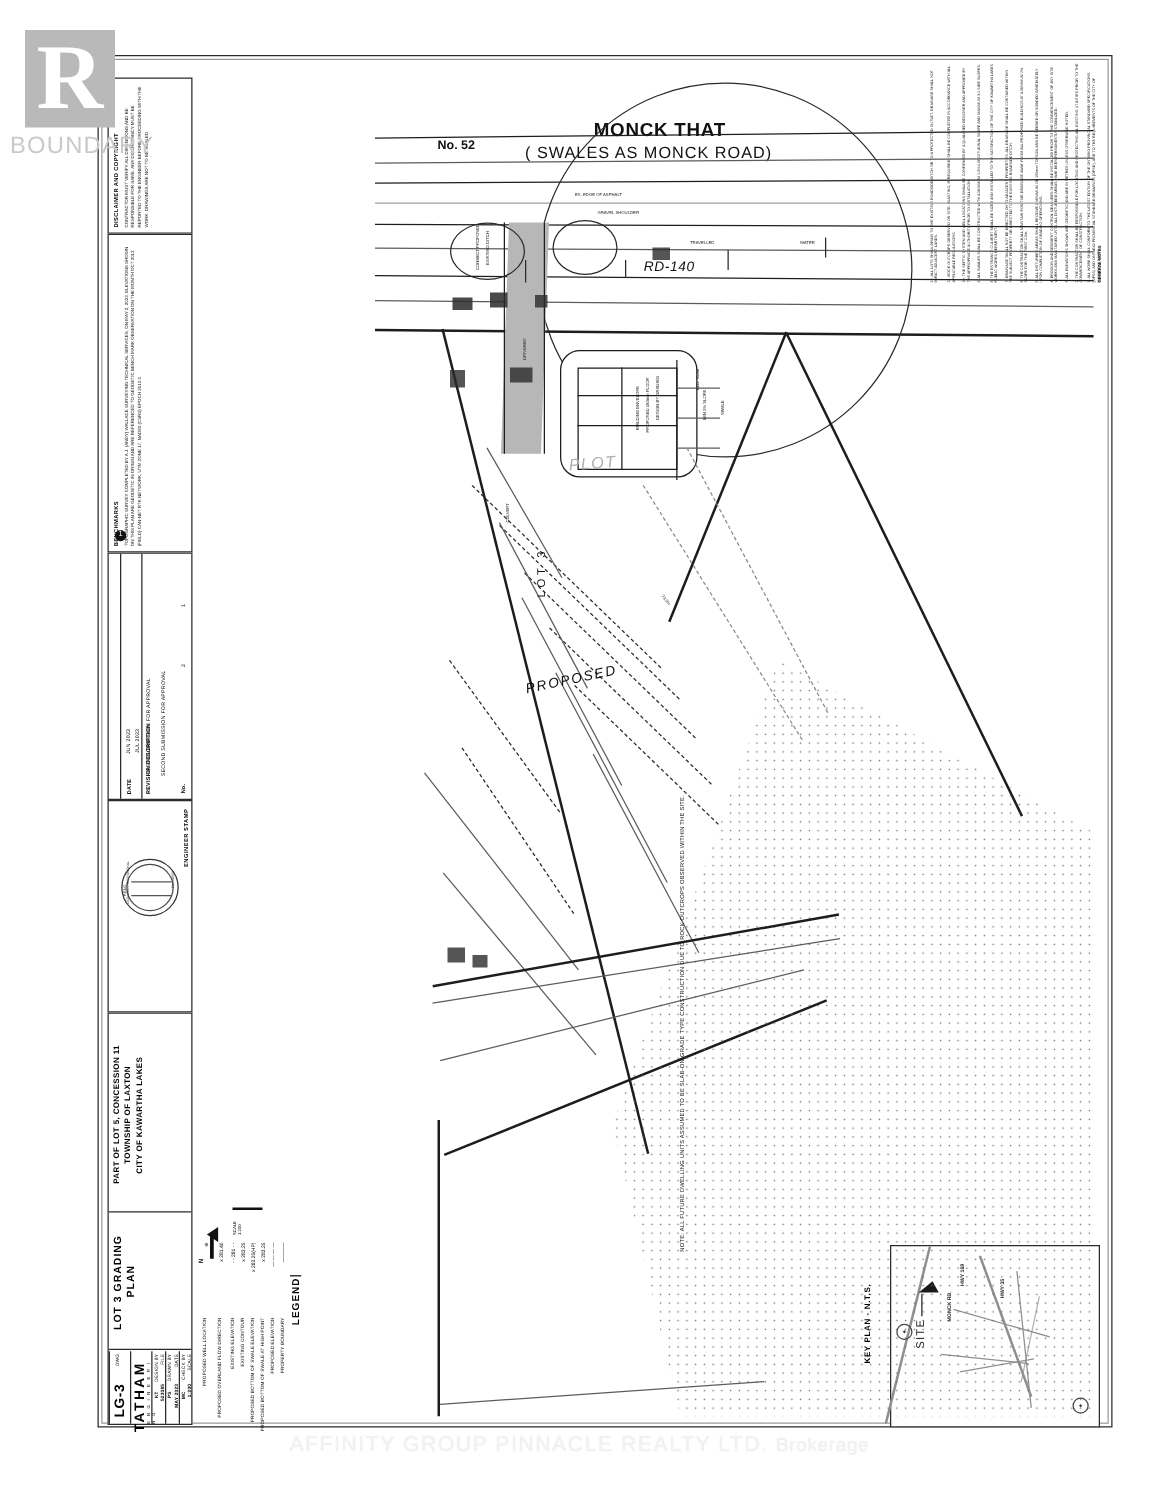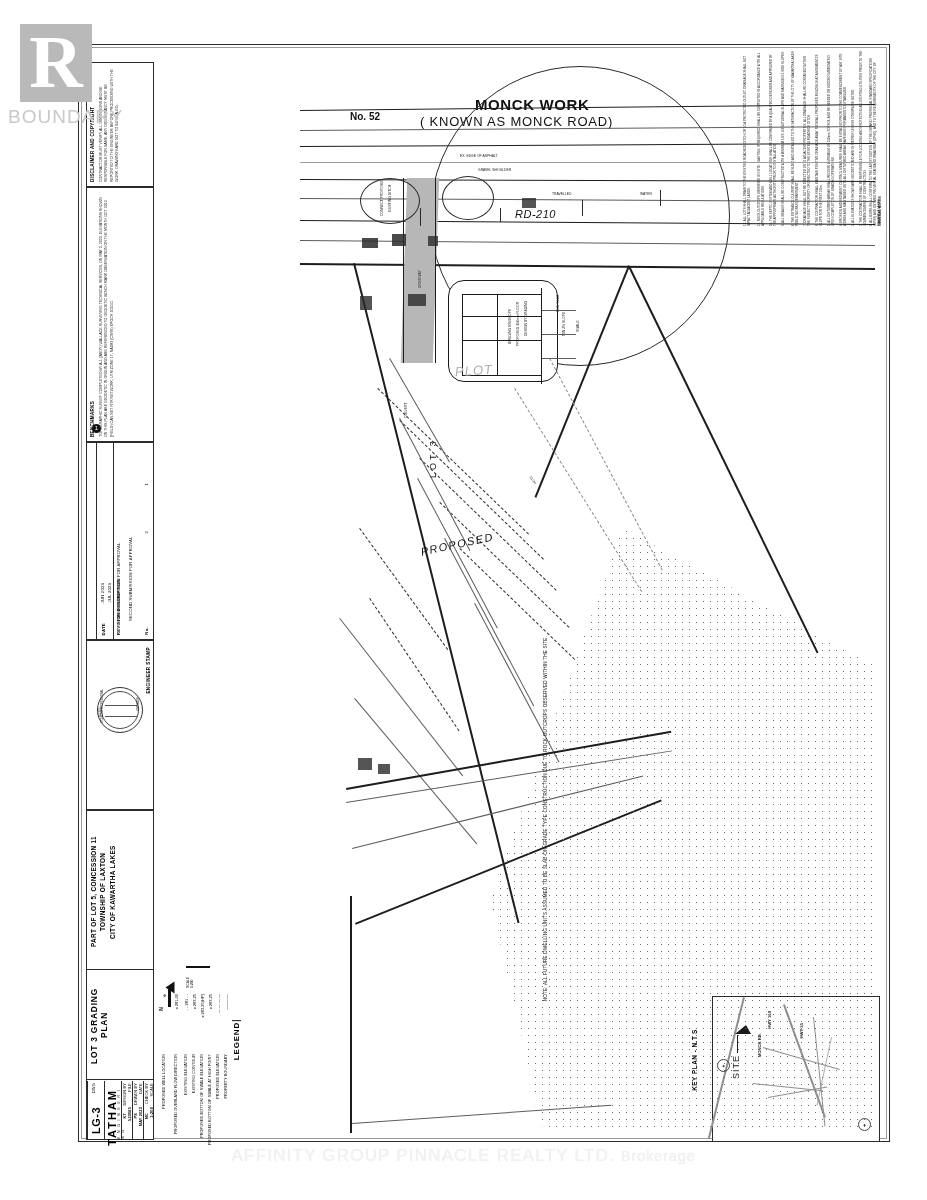--- a/index.html
+++ b/index.html
@@ -755,24 +755,24 @@
     <div class="kp-site-lbl">SITE</div>
     <div class="kp-rdlbl" style="left:44px;top:36px;">MONCK RD.</div>
     <div class="kp-rdlbl" style="left:86px;top:26px;">HWY 35</div>
     <div class="kp-rdlbl" style="left:54px;top:14px;">HWY 169</div>
     <div class="kp-compass">✦</div>
     <div class="kp-compass2">✦</div>
   </div>
 
   <div id="plan-area">
 
-    <div class="road-title" id="monck-title">MONCK WORK</div>
-    <div class="road-title" id="monck-sub">( KNOWN AS  MONCK ROAD)</div>
+    <div class="road-title" id="monck-title">MONCK THAT</div>
+    <div class="road-title" id="monck-sub">( SWALES AS  MONCK ROAD)</div>
     <div class="road-title" id="lotno-45">No. 52</div>
-    <div class="road-title" id="rd140">RD-210</div>
+    <div class="road-title" id="rd140">RD-140</div>
 
     <div class="pl" style="left:0px;top:52px;width:575px;transform:rotate(-0.6deg);"></div>
     <div class="pl thin" style="left:0px;top:72px;width:575px;transform:rotate(-0.4deg);"></div>
     <div class="pl" style="left:0px;top:88px;width:575px;transform:rotate(-0.3deg);"></div>
     <div class="pl thin gray" style="left:0px;top:104px;width:575px;"></div>
     <div class="pl" style="left:0px;top:121px;width:575px;transform:rotate(0.2deg);"></div>
     <div class="pl thin" style="left:0px;top:140px;width:575px;transform:rotate(0.3deg);"></div>
     <div class="pl" style="left:0px;top:162px;width:575px;transform:rotate(0.4deg);"></div>
     <div class="pl thin" style="left:0px;top:182px;width:575px;transform:rotate(0.5deg);"></div>
     <div class="pl thick" style="left:0px;top:205px;width:575px;transform:rotate(0.5deg);"></div>

